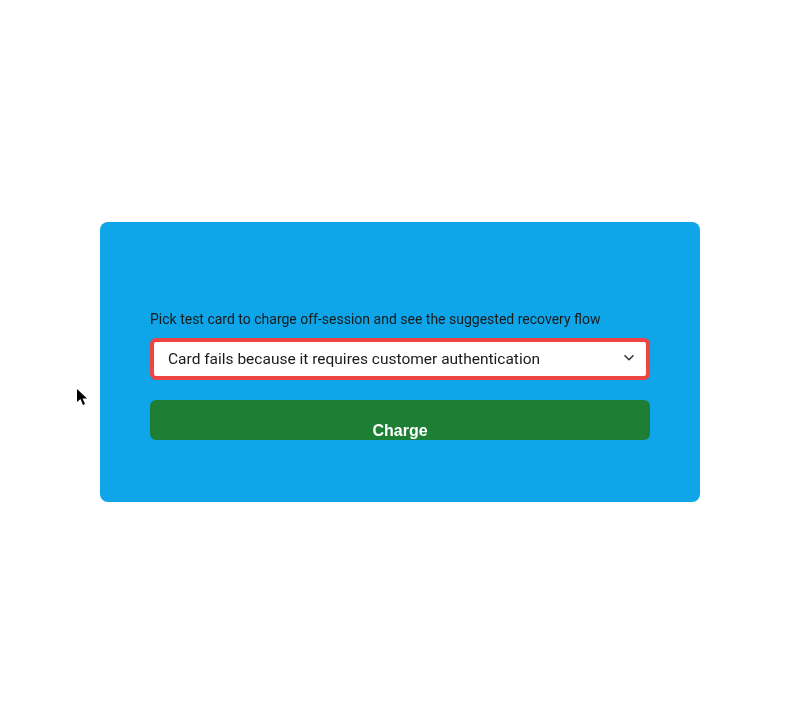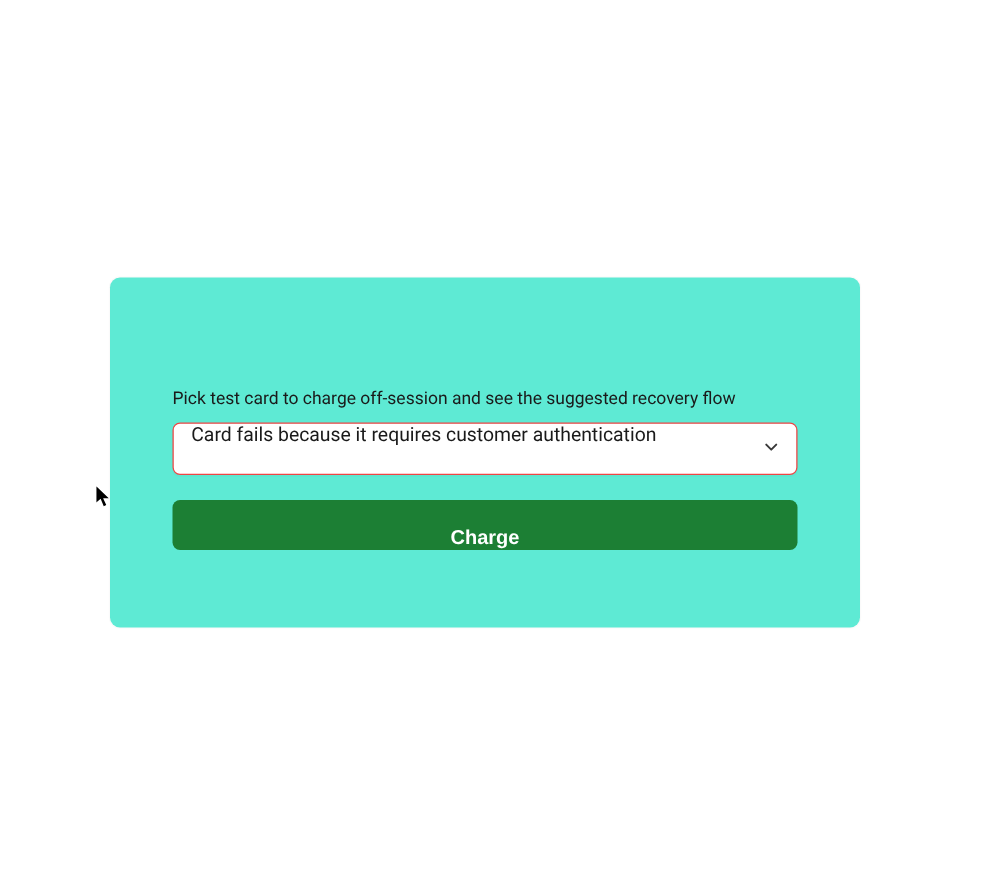--- a/index.html
+++ b/index.html
@@ -9,51 +9,51 @@
     }
     body {
       width: 799px;
       height: 715px;
       background: #ffffff;
       font-family: -apple-system, BlinkMacSystemFont, "Segoe UI", Roboto, Helvetica, Arial, sans-serif;
       position: relative;
     }
     .card {
       position: absolute;
-      left: 88px;
+      left: 100px;
       top: 222px;
       width: 600px;
       height: 280px;
-      background: #5eead4;
+      background: #0ea5e9;
       border-radius: 8px;
       padding: 88px 50px 50px 50px;
       box-shadow: 0 0 0 1px rgba(0,0,0,0.02);
     }
     .label {
       font-size: 14px;
       color: #1a1a1a;
       margin-bottom: 10px;
       line-height: 1.3;
     }
     .select-wrapper {
       position: relative;
       width: 100%;
       margin-bottom: 20px;
     }
     .select {
       width: 100%;
       height: 42px;
       background: #ffffff;
-      border: 1px solid #ef4444;
+      border: 4px solid #ef4444;
       border-radius: 6px;
       padding: 0 40px 0 14px;
       font-size: 15.5px;
       color: #1a1a1a;
       display: flex;
-      align-items: flex-start;
+      align-items: center;
       cursor: pointer;
       box-shadow: 0 1px 1px rgba(0,0,0,0.02);
     }
     .chevron {
       position: absolute;
       right: 14px;
       top: 50%;
       transform: translateY(-50%);
       pointer-events: none;
     }

